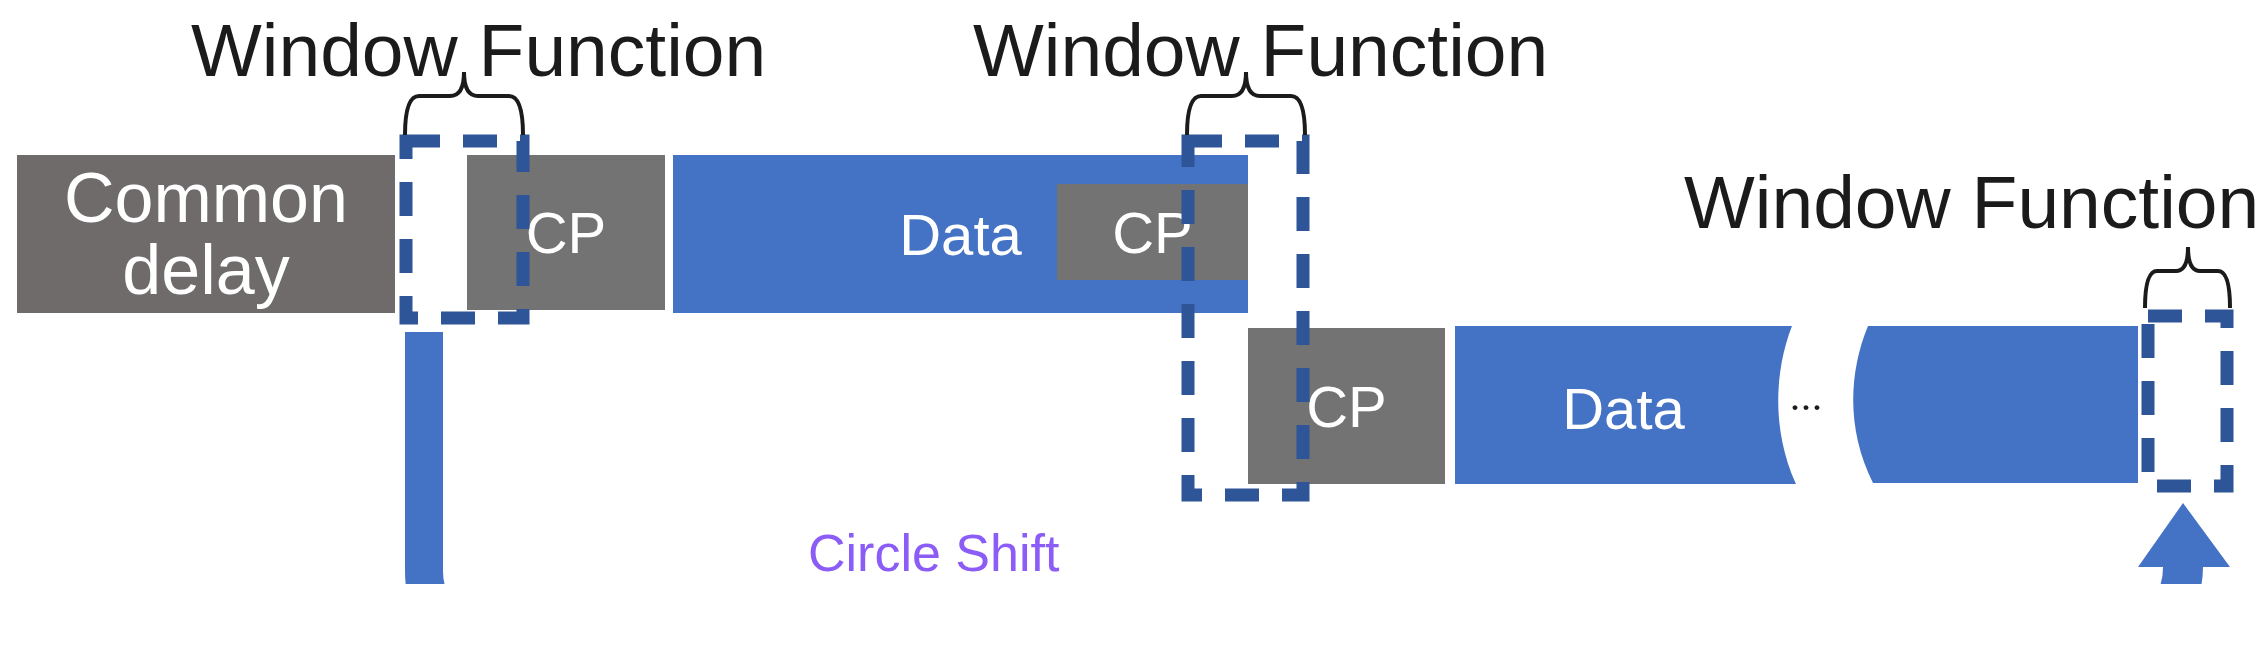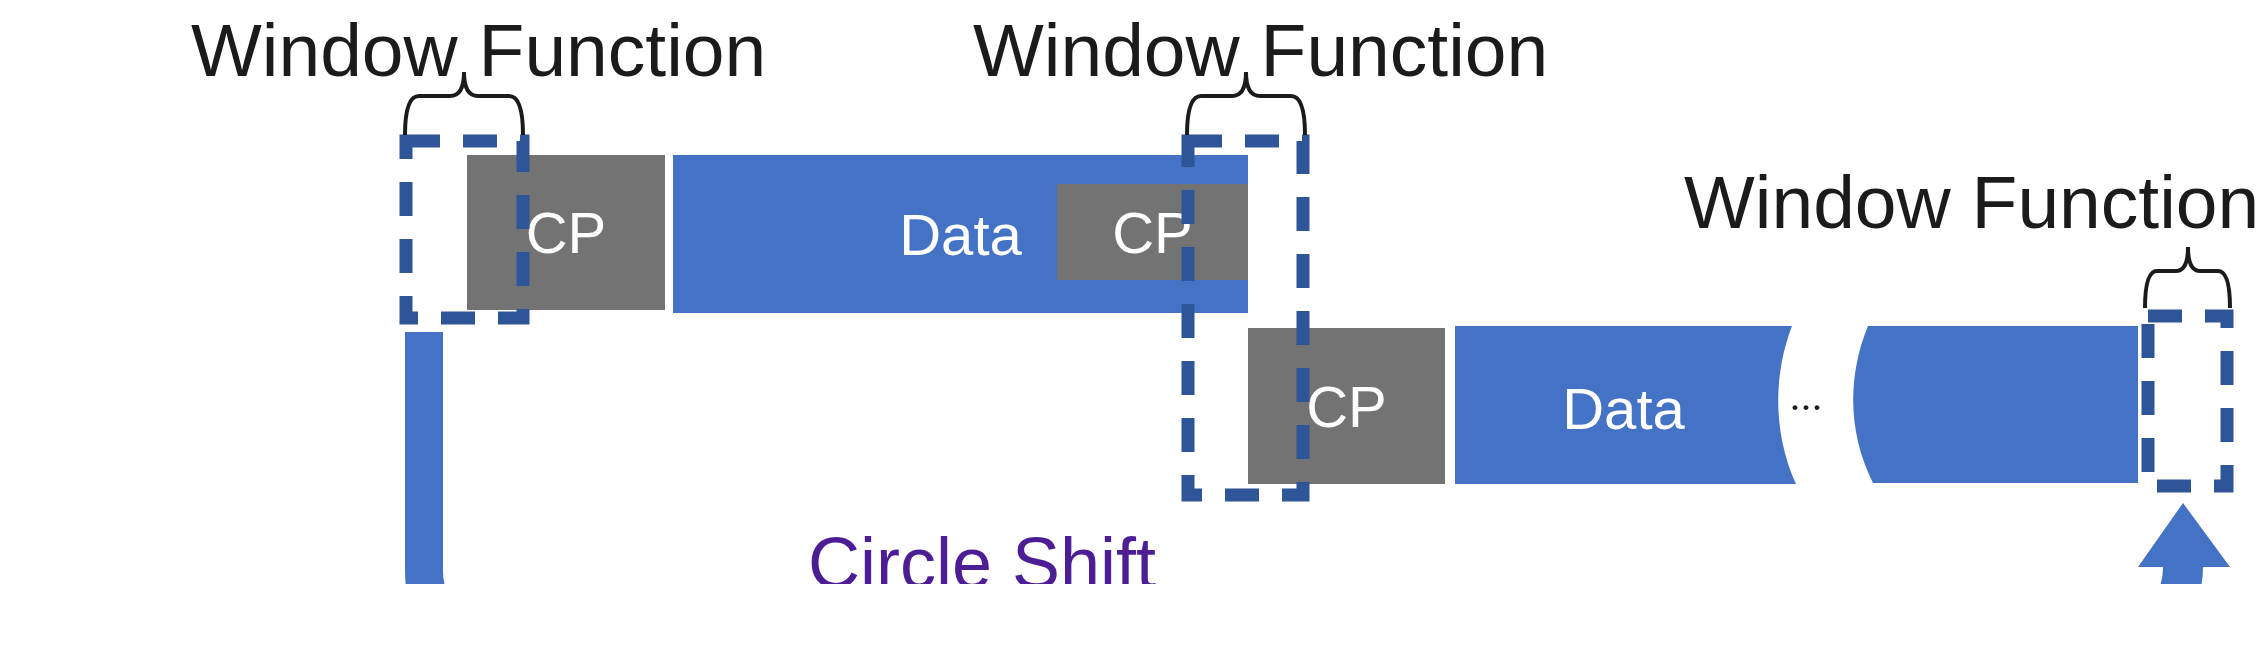--- a/index.html
+++ b/index.html
@@ -10,32 +10,36 @@
   }
   .abs{position:absolute;}
   .lbl{color:#1B1B1B;font-size:75px;line-height:1;white-space:nowrap;z-index:3;}
   .box{display:flex;align-items:center;justify-content:center;z-index:1;}
   .box-gray{background:#6F6B6B;color:#FFFFFF;font-size:70px;line-height:72px;text-align:center;flex-direction:column;}
   .box-orange{background:#737373;color:#FFFFFF;font-size:58px;}
   .box-blue{background:#4472C4;color:#FFFFFF;font-size:58px;}
   #shape-layer{position:absolute;left:0;top:0;z-index:2;}
   .overlay-text{z-index:3;color:#FFFFFF;font-size:58px;text-align:center;}
   .dots{z-index:3;color:#1B1B1B;font-size:17px;letter-spacing:5px;font-weight:bold;white-space:nowrap;}
-  .circle-shift{color:#4c1d95;font-size:72px;line-height:1;white-space:nowrap;z-index:3;}
+  .circle-shift{color:#8b5cf6;font-size:52px;line-height:1;white-space:nowrap;z-index:3;}
 </style>
 </head>
 <body>
 
 <div id="stage">
 
   <div class="abs lbl" style="left:191px;top:13px;">Window Function</div>
   <div class="abs lbl" style="left:973px;top:13px;">Window Function</div>
   <div class="abs lbl" style="left:1684px;top:165px;">Window Function</div>
   <div class="abs circle-shift" style="left:808px;top:527px;">Circle Shift</div>
 
+  <div class="abs box box-gray" style="left:17px;top:155px;width:378px;height:158px;">
+    <div>Common</div>
+    <div>delay</div>
+  </div>
 
   <div class="abs box box-orange" style="left:467px;top:155px;width:198px;height:155px;">
     <span>CP</span>
   </div>
 
   <div class="abs box box-blue" style="left:673px;top:155px;width:575px;height:158px;">
     <span>Data</span>
     <div class="abs box box-orange" style="right:0;top:29px;width:191px;height:96px;">
       <span>CP</span>
     </div>

